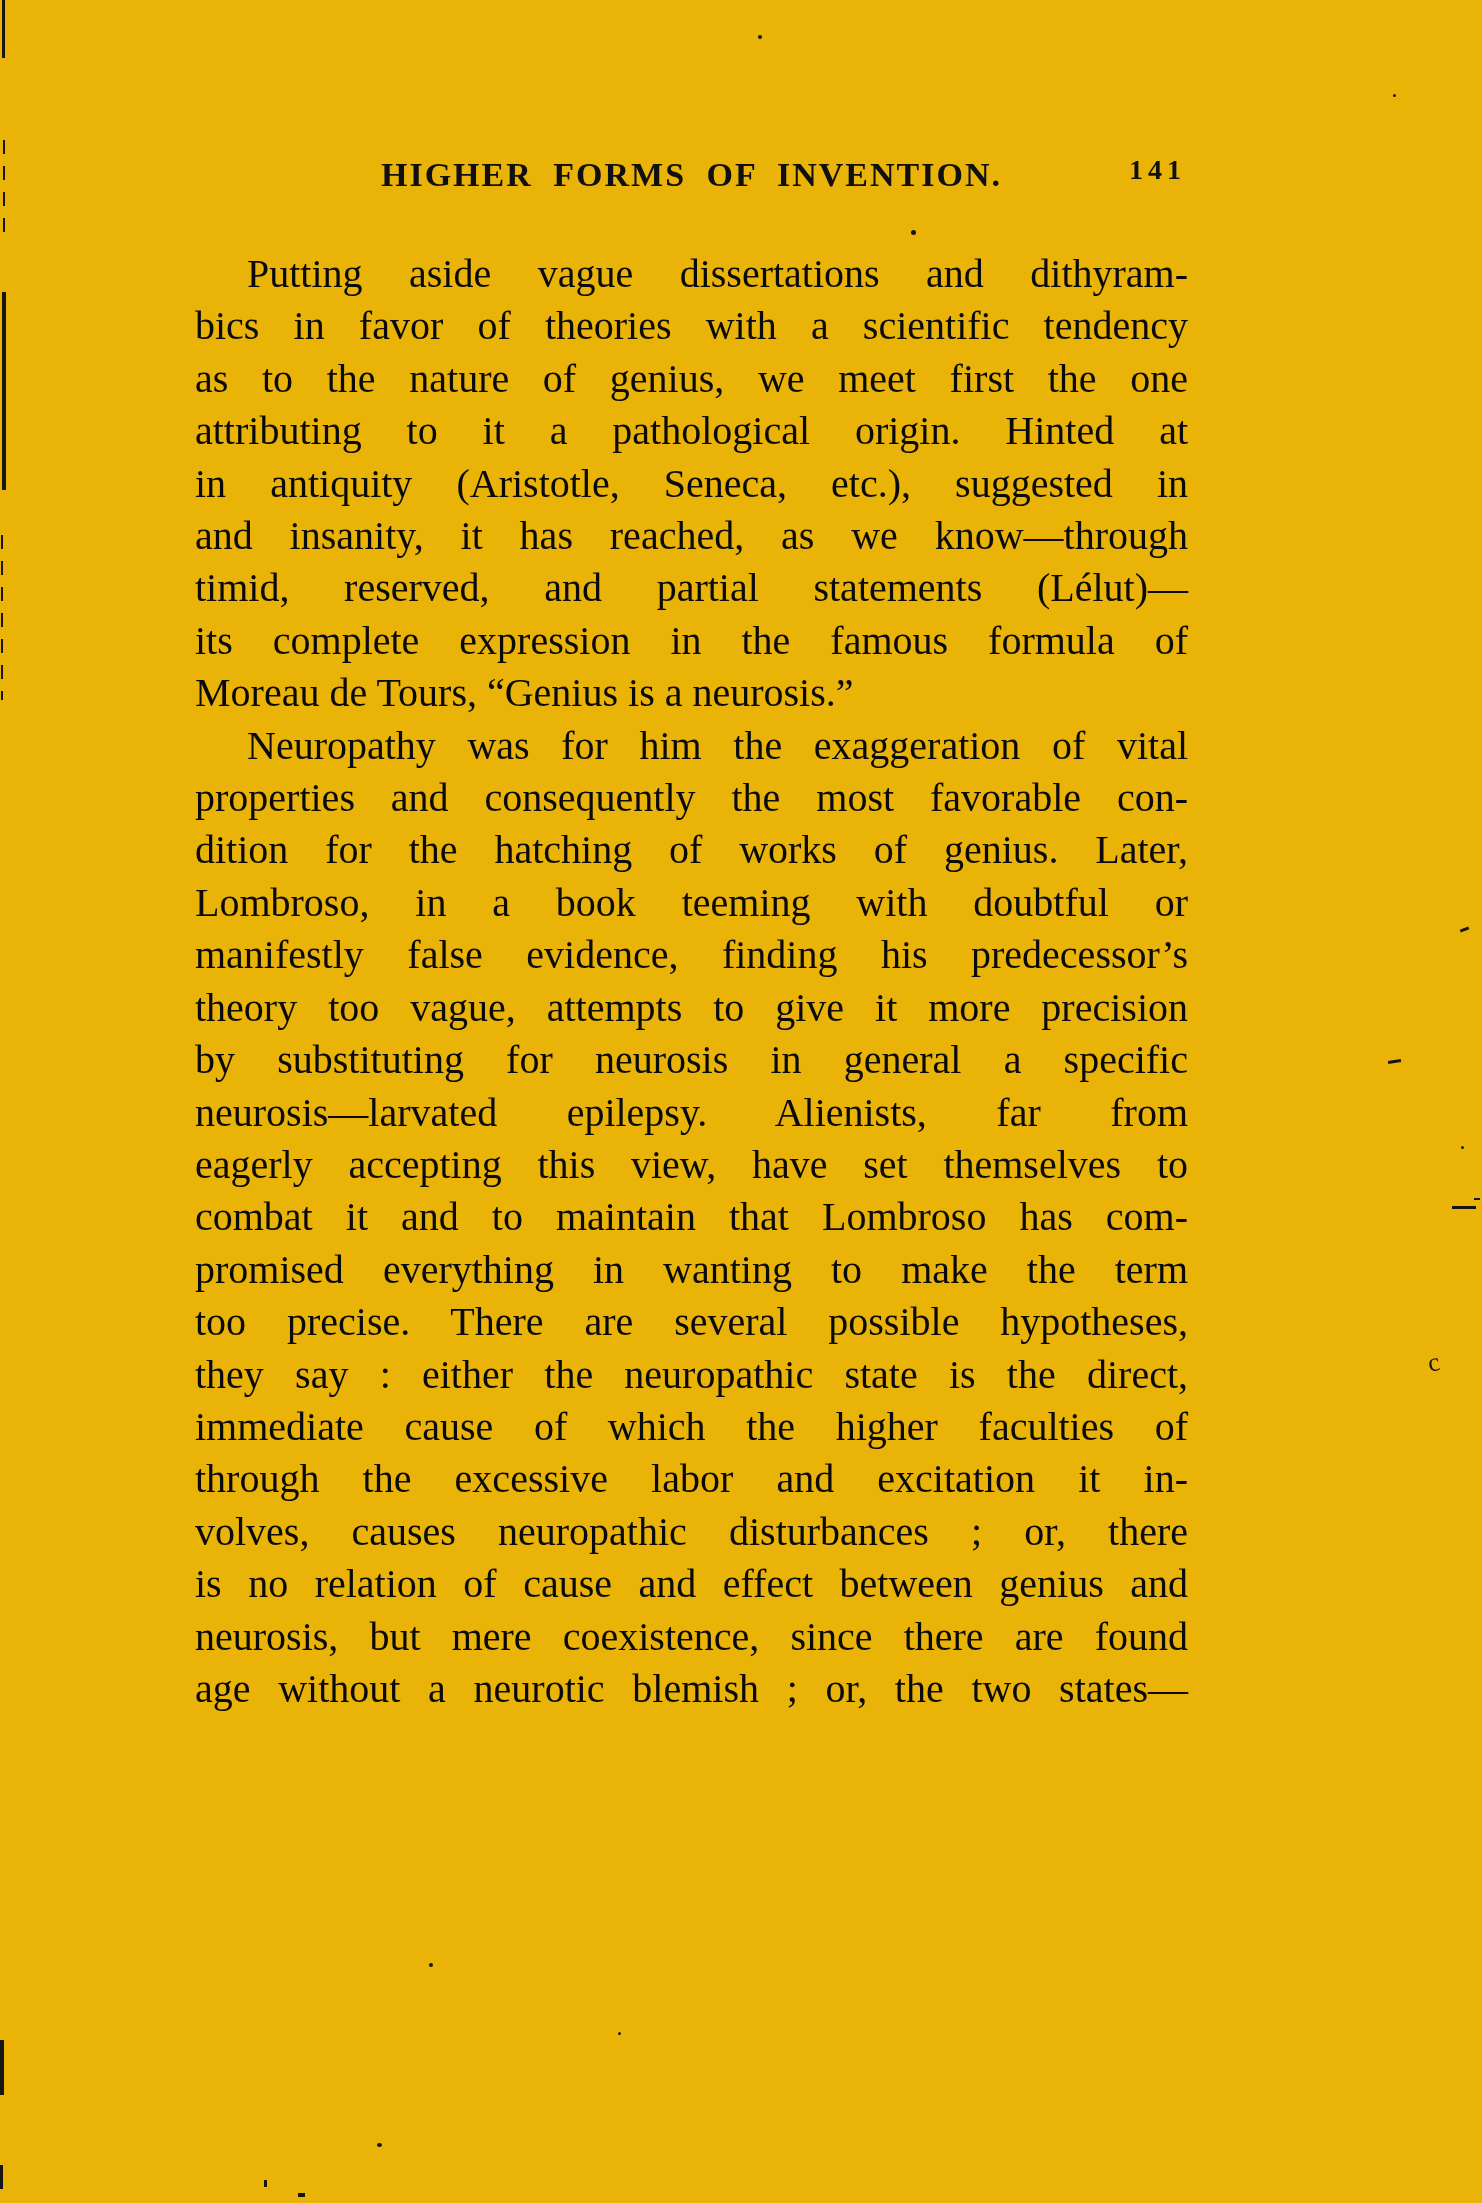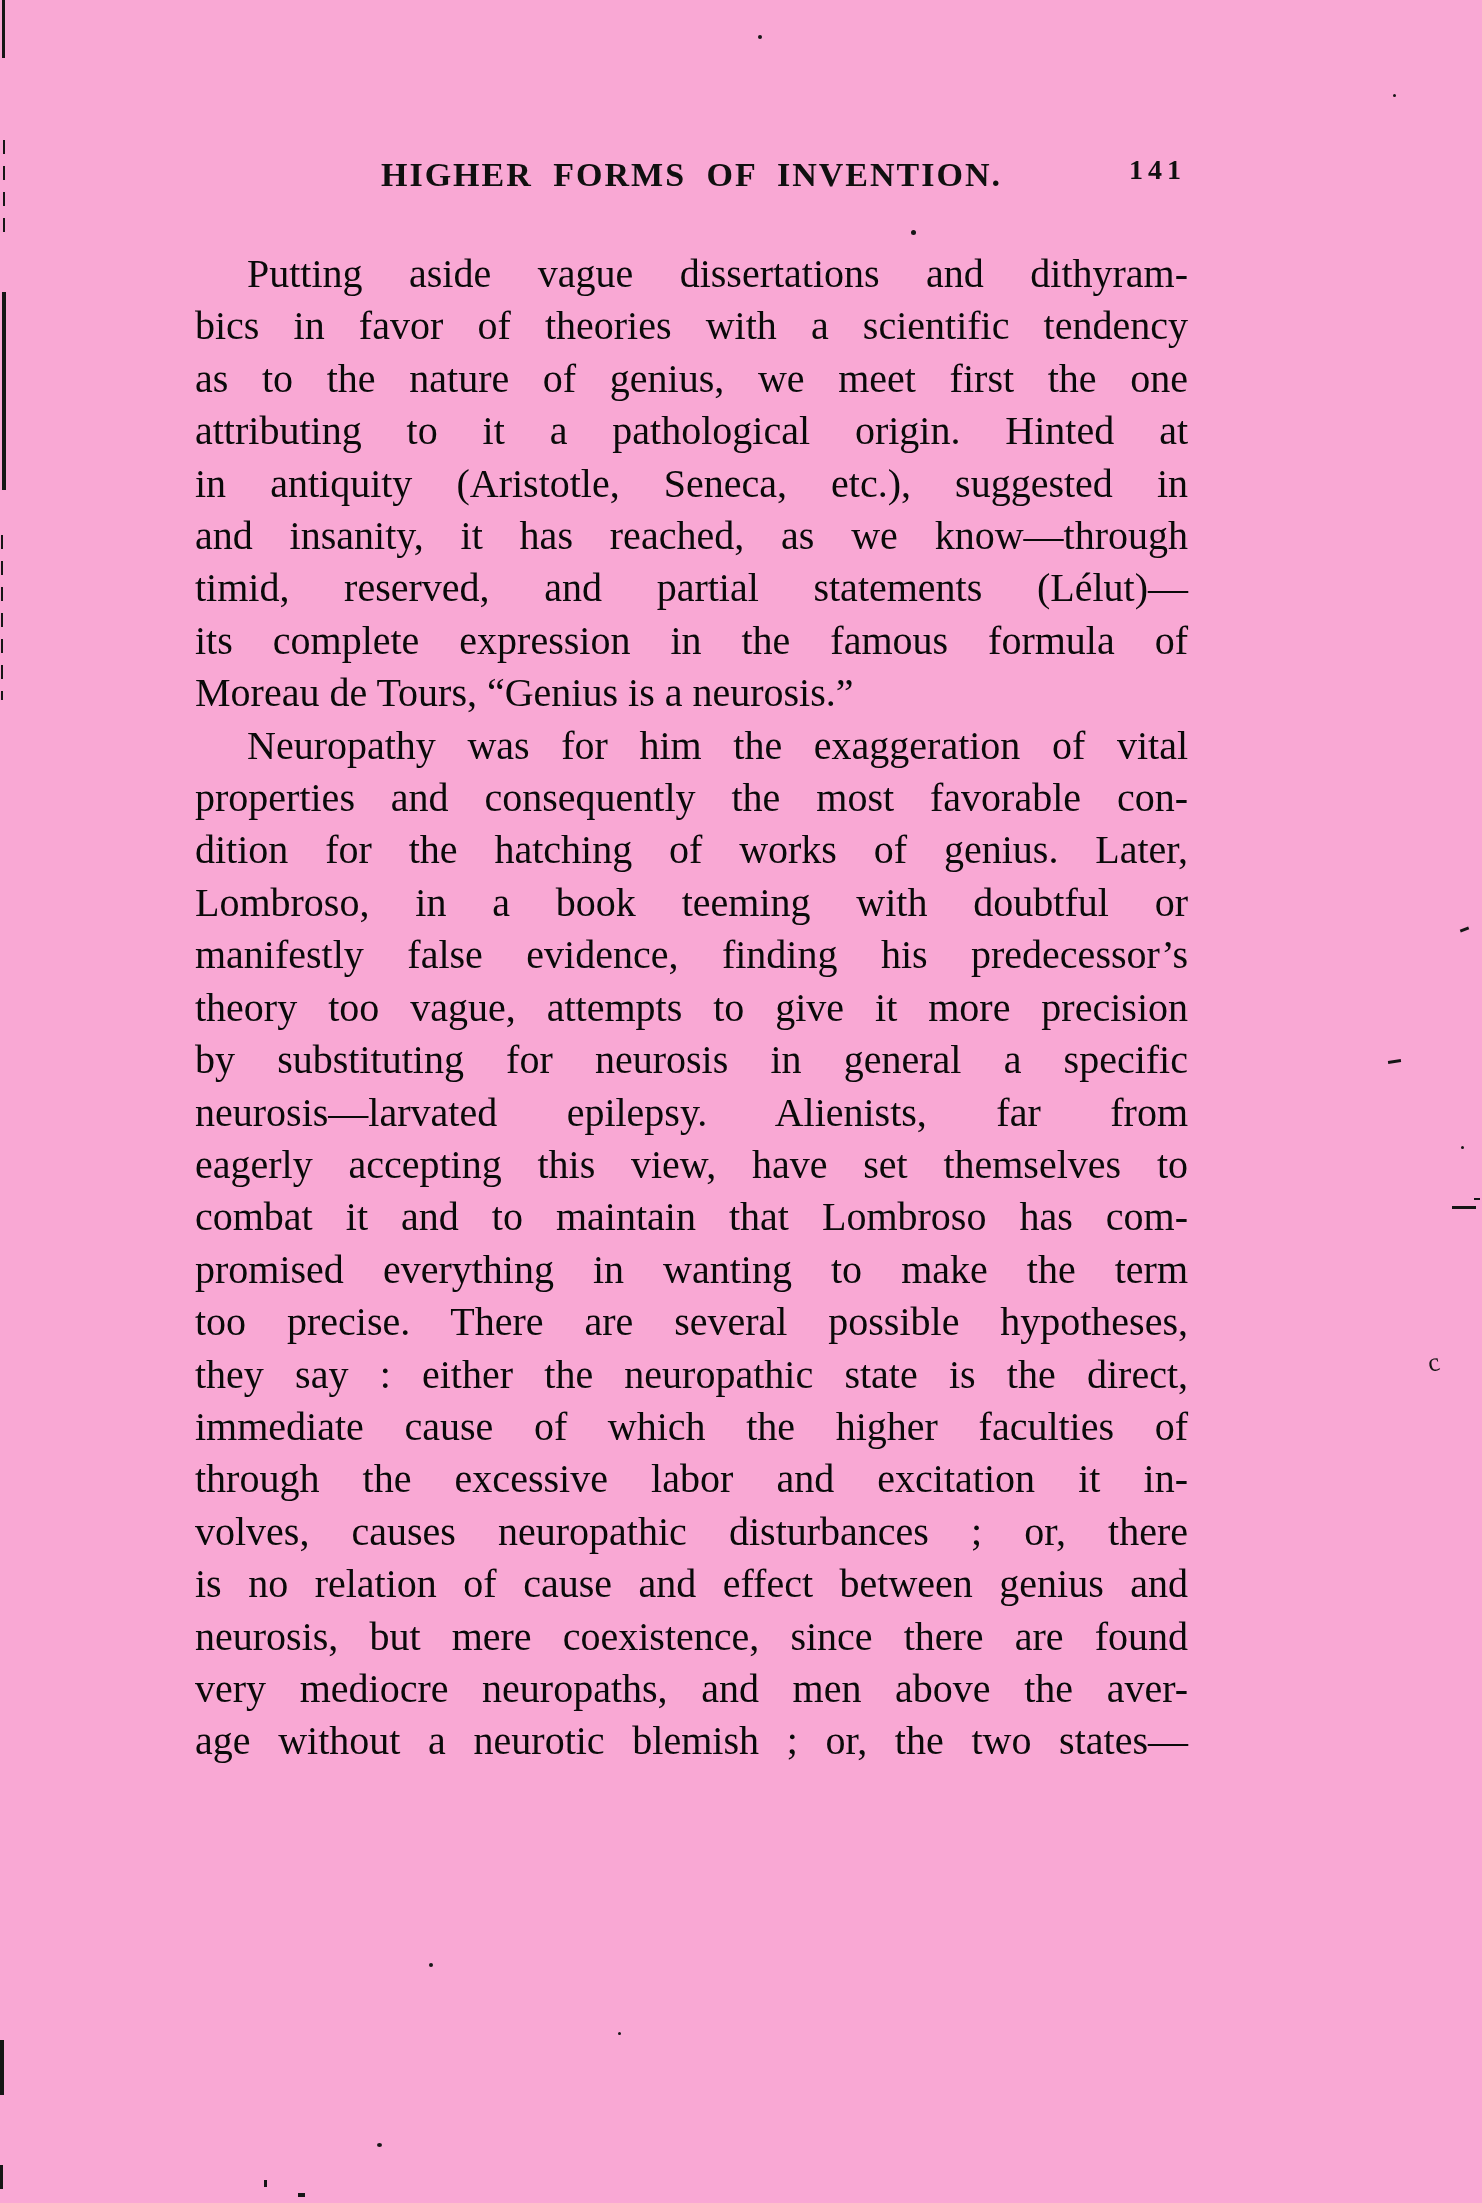--- a/index.html
+++ b/index.html
@@ -4,21 +4,21 @@
 <style>
   html,body{margin:0;padding:0;}
   body{
     width:1482px;height:2203px;
     background:#ffffff;
     position:relative;
     overflow:hidden;
     font-family:"Liberation Serif","DejaVu Serif",serif;
     color:#0b0b0b;
   }
-  .page{position:absolute;inset:0;background:#f9a8d4;}
+  .page{position:absolute;inset:0;background:#eab308;}
   
   .runhead{
     position:absolute;left:195px;top:156px;width:993px;height:46px;
   }
   .runhead .title{
     display:block;text-align:center;
     font-size:34px;font-weight:700;
     letter-spacing:2px;word-spacing:10px;
     color:#101010;
   }
@@ -89,21 +89,20 @@
       <div class="line">eagerly accepting this view, have set themselves to</div>
       <div class="line">combat it and to maintain that Lombroso has com-</div>
       <div class="line">promised everything in wanting to make the term</div>
       <div class="line">too precise. There are several possible hypotheses,</div>
       <div class="line">they say : either the neuropathic state is the direct,</div>
       <div class="line">immediate cause of which the higher faculties of</div>
       <div class="line">through the excessive labor and excitation it in-</div>
       <div class="line">volves, causes neuropathic disturbances ; or, there</div>
       <div class="line">is no relation of cause and effect between genius and</div>
       <div class="line">neurosis, but mere coexistence, since there are found</div>
-      <div class="line">very mediocre neuropaths, and men above the aver-</div>
       <div class="line">age without a neurotic blemish ; or, the two states—</div>
     </div>
   </div>
 
   <div class="art" style="left:2px;top:0;width:3px;height:58px;"></div>
   <div class="art dash-gap" style="left:3px;top:140px;width:2px;height:95px;background-color:transparent;"></div>
   <div class="art" style="left:2px;top:292px;width:4px;height:198px;"></div>
   <div class="art dash-gap" style="left:1px;top:535px;width:2px;height:165px;background-color:transparent;"></div>
   <div class="art" style="left:0;top:2040px;width:4px;height:55px;"></div>
   <div class="art" style="left:0;top:2165px;width:3px;height:24px;"></div>

